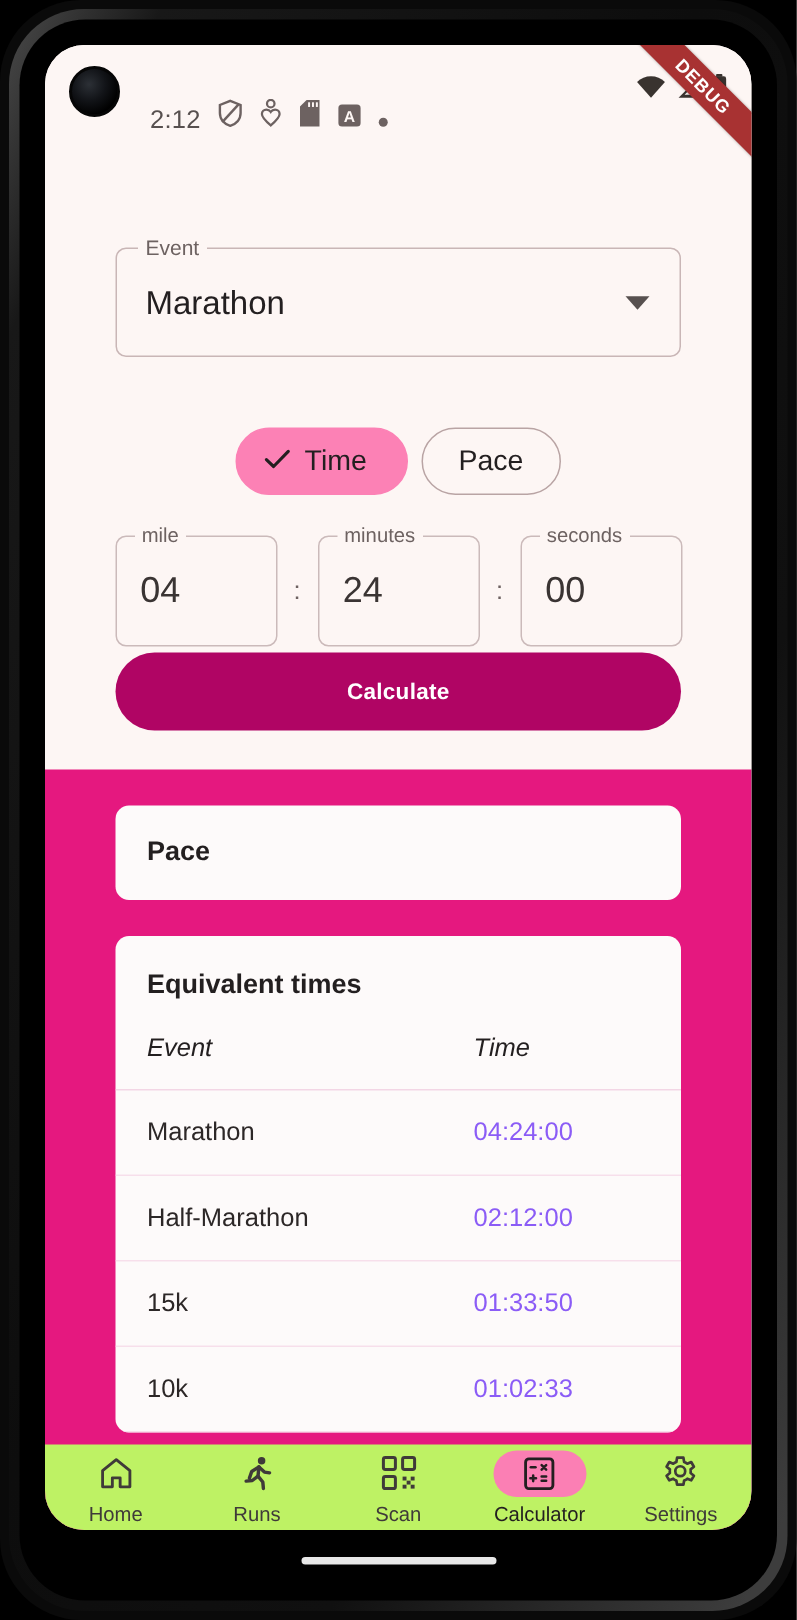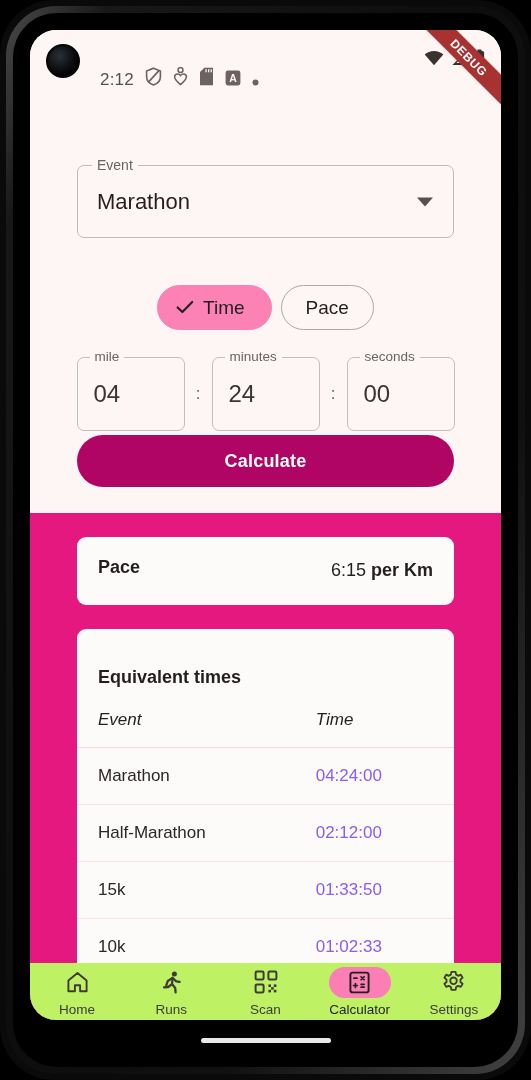--- a/index.html
+++ b/index.html
@@ -160,21 +160,21 @@
     font-size: 17px; color: #6d6261;
   }
 
   
   #calculate-button {
     position: absolute; left: 47px; top: 345px;
     width: 377px; height: 52px;
     border-radius: 26px;
     background: #b00564;
     border: none;
-    color: #fff; font-size: 18px; font-weight: bold;
+    color: #fff; font-size: 15px; font-weight: bold;
     letter-spacing: .2px;
     display: flex; align-items: center; justify-content: center;
   }
 
   
   #results-panel {
     position: absolute; left: 0; top: 483px;
     width: 471px; height: 507px;
     background: #e5187f;
     overflow: hidden;
@@ -196,21 +196,20 @@
   .pace-num { font-weight: normal; }
 
   #equiv-card {
     margin-top: 24px;
     padding: 22px 0 0 0;
     overflow: hidden;
   }
   #equiv-title {
     font-size: 18px; font-weight: bold; color: #231f20;
     padding: 0 21px;
-    margin-top: 16px;
   }
   #equiv-header {
     display: flex; padding: 22px 21px 17px 21px;
     border-bottom: 1.2px solid #f3d6e5;
   }
   #equiv-header .col-event,
   #equiv-header .col-time {
     font-size: 17px; font-style: italic; color: #231f20;
   }
   .col-event { width: 232px; }
@@ -372,24 +371,20 @@
       </div>
 
       <button id="calculate-button">Calculate</button>
     </div>
 
     <div id="results-panel">
 
       <div class="card" id="pace-card">
         <span id="pace-label">Pace</span>
         <div id="pace-values">
-          <div class="pace-line">
-            <span class="pace-num">6:15</span>
-            <b>per Km</b>
-          </div>
         </div>
       </div>
 
       <div class="card" id="equiv-card">
         <div id="equiv-title">Equivalent times</div>
         <div id="equiv-header">
           <span class="col-event">Event</span>
           <span class="col-time">Time</span>
         </div>
         <div id="equiv-rows">

